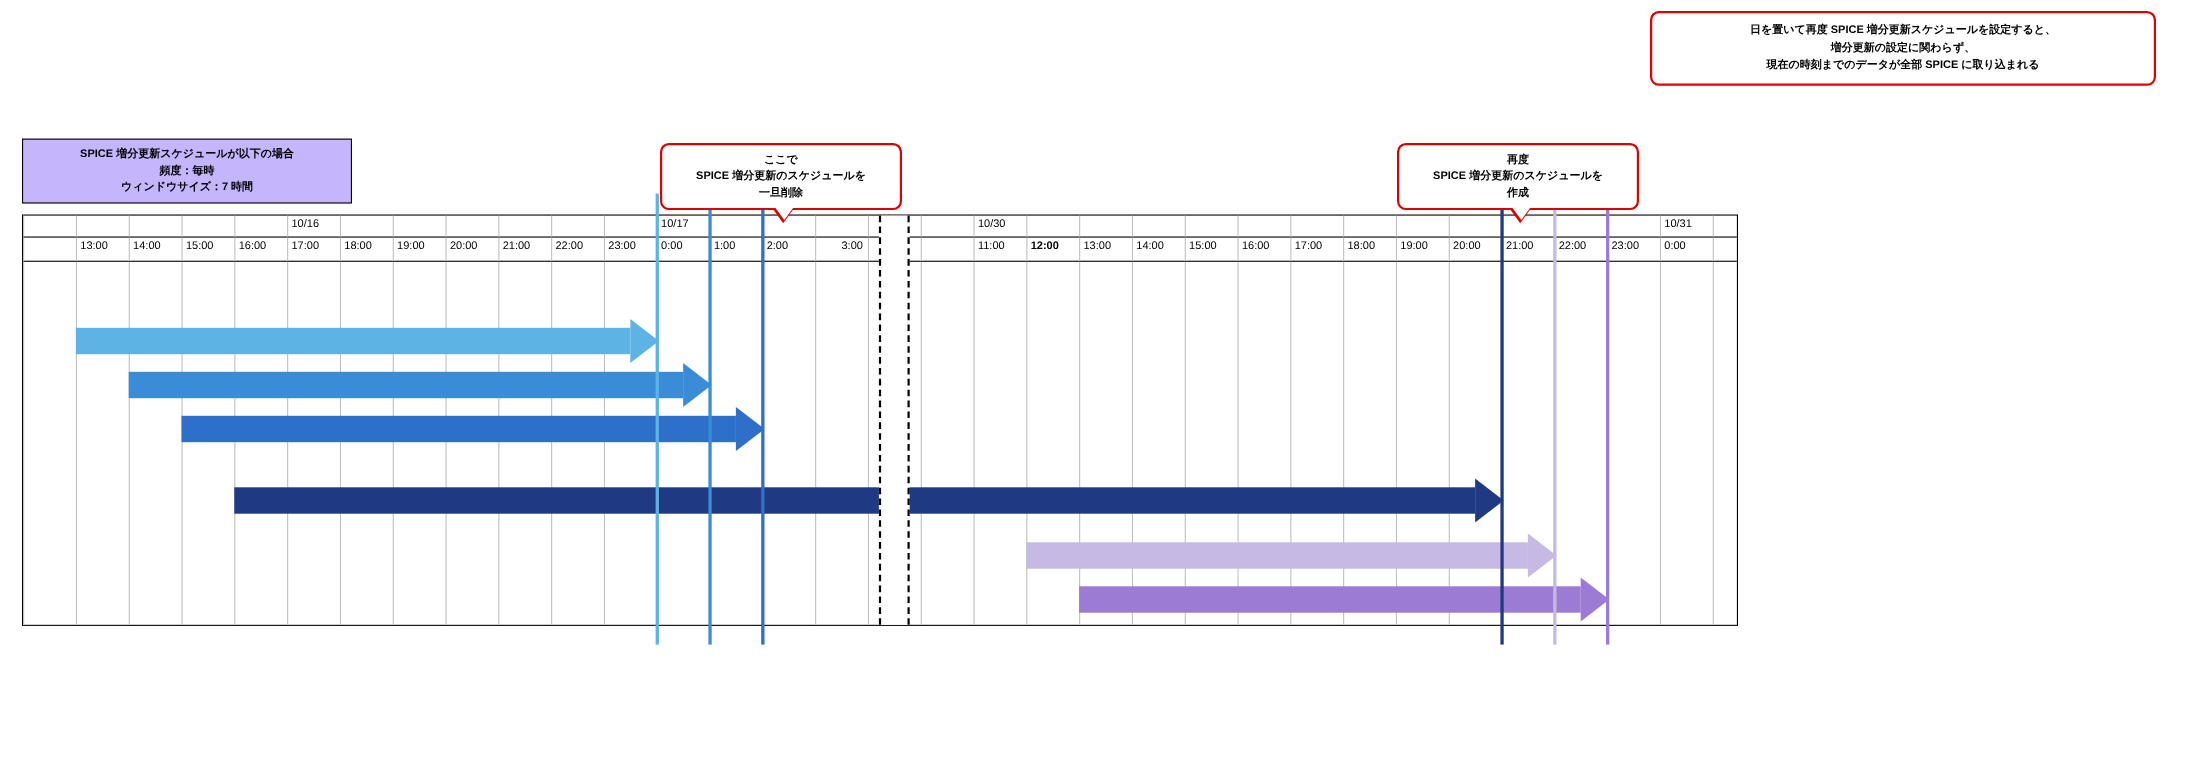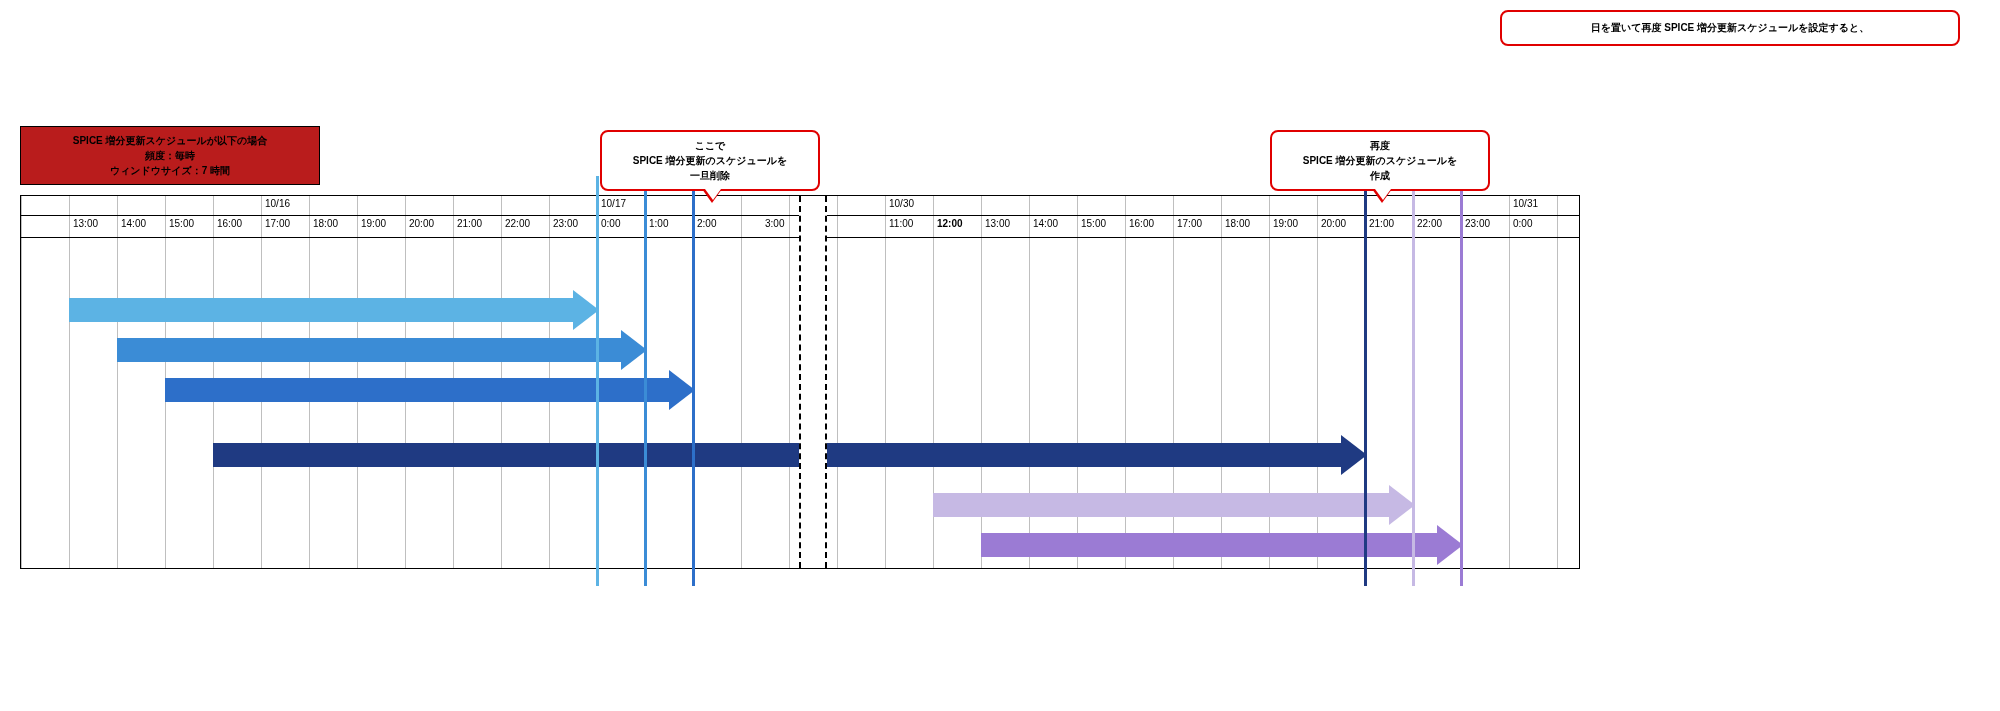--- a/index.html
+++ b/index.html
@@ -13,21 +13,21 @@
     width: 2000px;
   }
   .config-box {
     position: absolute;
     left: 20px;
     top: 126px;
     width: 300px;
     border: 1px solid #000;
     padding: 6px 8px;
     text-align: center;
-    background: #b91c1c;
+    background: #c4b5fd;
     font-weight: bold;
     line-height: 1.5;
   }
   .top-callout {
     position: absolute;
     right: 40px;
     top: 10px;
     width: 460px;
     border: 2px solid #e00000;
     border-radius: 8px;
@@ -149,20 +149,22 @@
   .ar-lilac    .shaft { background: #c6b9e4; }
   .ar-lilac    .head  { border-left: 26px solid #c6b9e4; }
   .ar-purple   .shaft { background: #9b7bd4; }
   .ar-purple   .head  { border-left: 26px solid #9b7bd4; }
 </style>
 </head>
 <body>
 
 <div class="top-callout">
   <div>日を置いて再度 SPICE 増分更新スケジュールを設定すると、</div>
+  <div>増分更新の設定に関わらず、</div>
+  <div>現在の時刻までのデータが全部 SPICE に取り込まれる</div>
 </div>
 
 <div class="config-box">
   <div>SPICE 増分更新スケジュールが以下の場合</div>
   <div>頻度：毎時</div>
   <div>ウィンドウサイズ：7 時間</div>
 </div>
 
 <div class="speech" style="left:600px; top:130px; width:220px;">
   <div>ここで</div>

